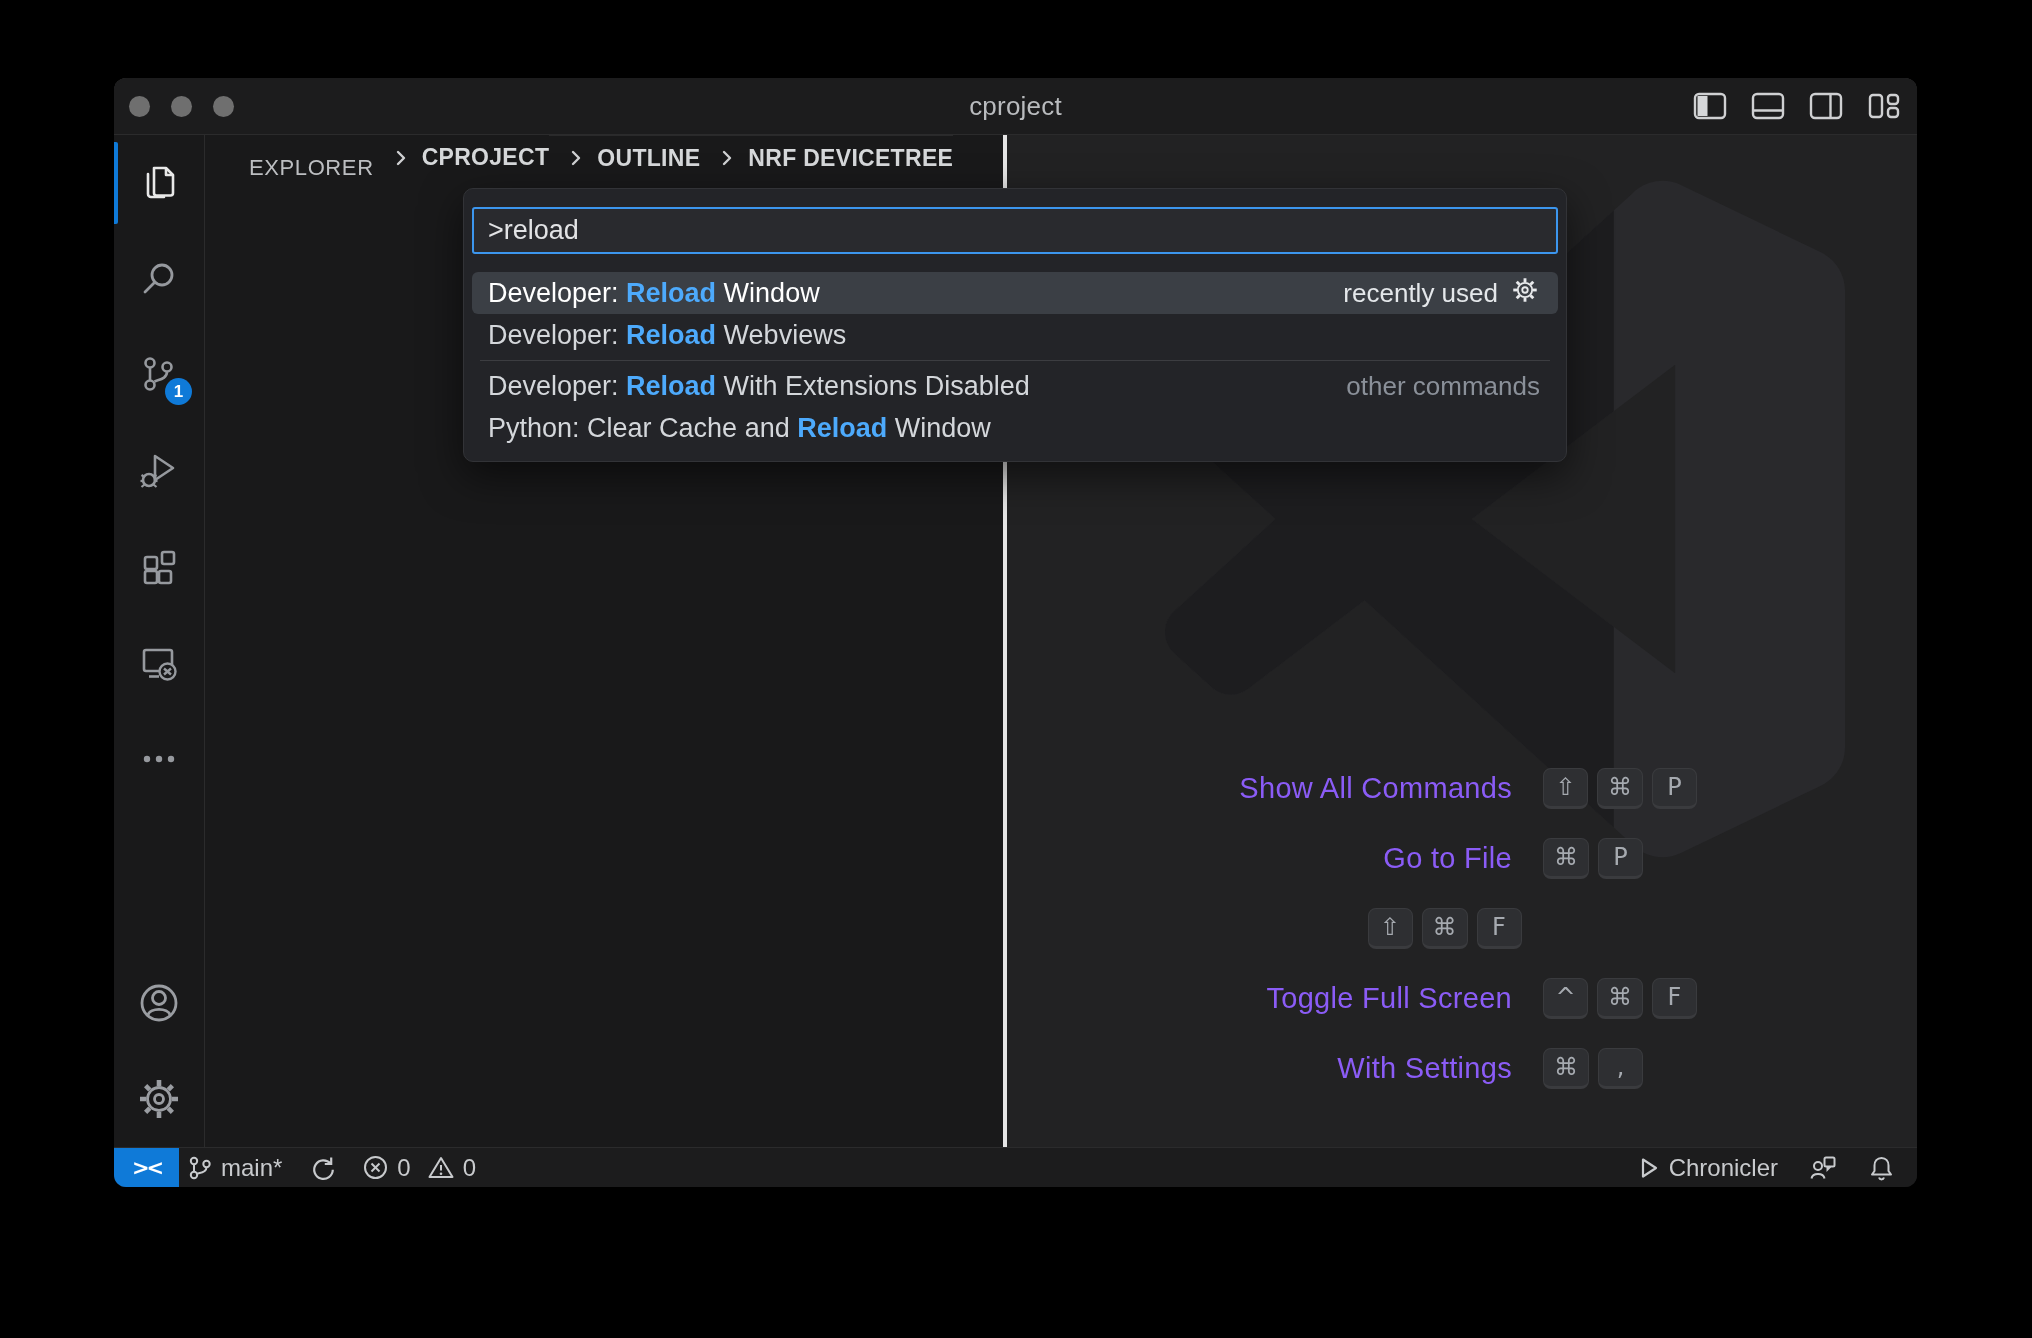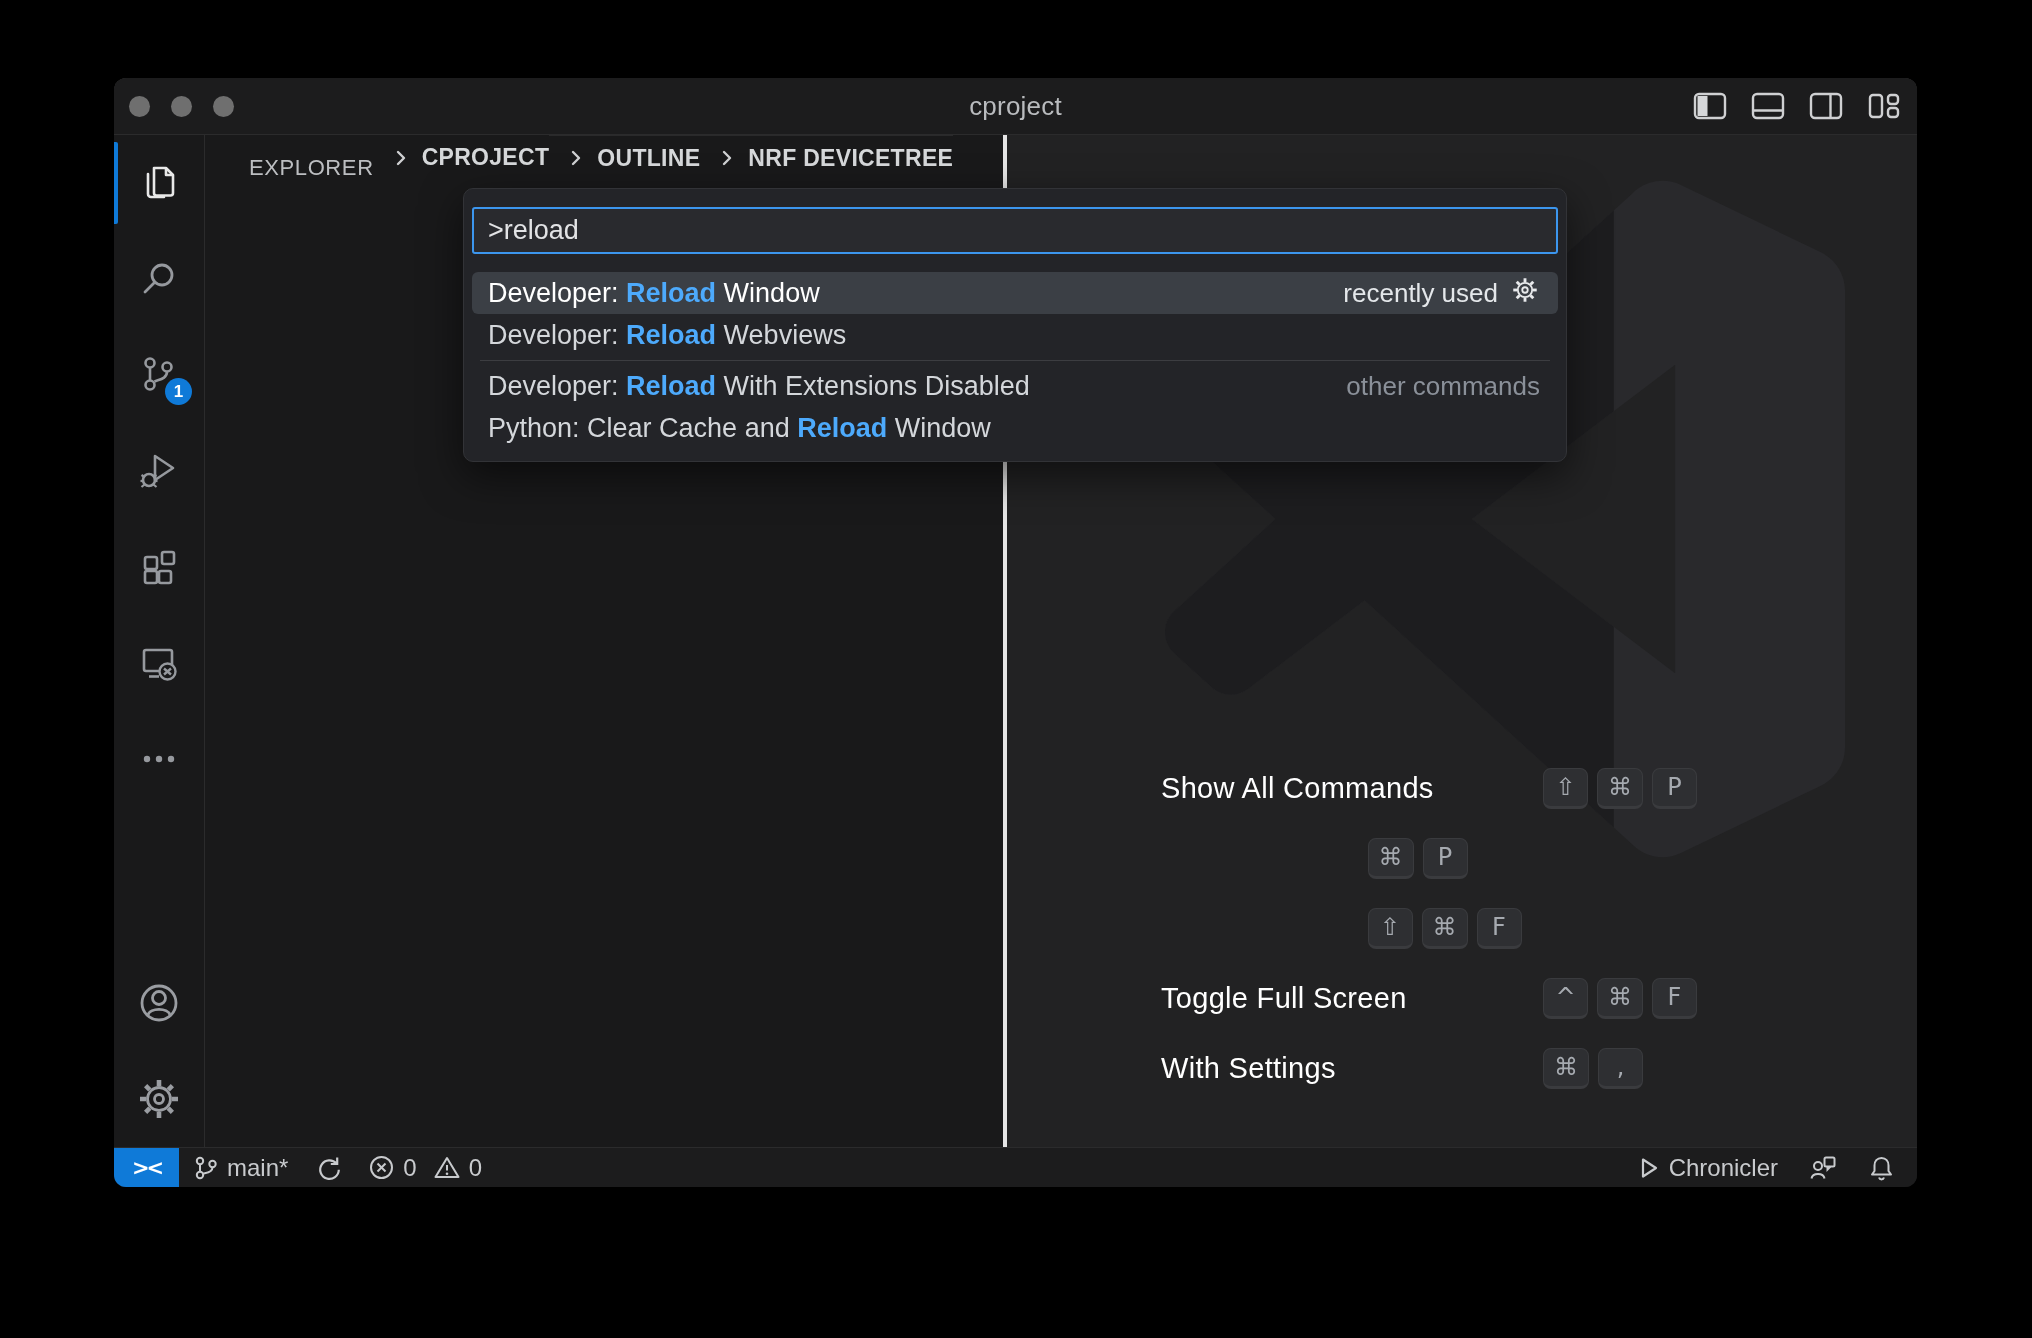--- a/index.html
+++ b/index.html
@@ -66,21 +66,21 @@
     height: 45px; display: flex; align-items: center; padding-left: 17px; cursor: pointer;
   }
   .section-row.bordered { border-top: 1px solid #2a2a2b; }
   .section-row .chev { margin-right: 11px; display: flex; }
   .section-label { color: #d6d8da; font-weight: bold; font-size: 23px; letter-spacing: .3px; }
   
   .editor { flex: 1 1 auto; background: #222223; position: relative; overflow: hidden; }
   .watermark-logo { position: absolute; left: 158px; top: 44px; pointer-events: none; }
   .shortcut-block { position: absolute; left: 0; right: 0; top: 618px; display: flex; flex-direction: column; align-items: center; }
   .shortcut-row { height: 70px; display: flex; align-items: center; }
-  .shortcut-label { width: 351px; color: #ffffff; font-size: 29px; letter-spacing: .3px; }
+  .shortcut-label { width: 351px; text-align: right; color: #8b5cf6; font-size: 29px; letter-spacing: .3px; }
   .keys { display: flex; gap: 9px; margin-left: 31px; width: 220px; }
   .keycap {
     min-width: 45px; height: 41px; padding: 0 10px;
     background: #2e2f32; border: 1px solid #3a3b3e; border-bottom-width: 3px;
     border-radius: 8px; color: #a6aab0;
     font-family: "DejaVu Sans", sans-serif; font-size: 24px;
     display: flex; align-items: center; justify-content: center;
   }
   
   .palette {
@@ -113,21 +113,21 @@
     display: flex; align-items: stretch;
     color: #c8cacd; font-size: 24px;
   }
   .sb-remote {
     width: 65px; background: #0f7ad8; color: #fff;
     display: flex; align-items: center; justify-content: center;
     font-family: "DejaVu Sans", sans-serif; font-size: 21px; font-weight: bold; letter-spacing: -3px;
     cursor: pointer;
   }
   .sb-left, .sb-right { display: flex; align-items: center; }
-  .sb-left { padding-left: 14px; gap: 26px; }
+  .sb-left { padding-left: 8px; gap: 26px; }
   .sb-right { margin-left: auto; padding-right: 22px; gap: 30px; }
   .sb-item { display: flex; align-items: center; gap: 8px; cursor: pointer; }
   .sb-item svg { display: block; }
   svg.ico { display: block; }
 </style>
 </head>
 <body>
 
 <div class="stage">
   <div class="window">
@@ -316,20 +316,21 @@
         <div class="shortcut-block">
           <div class="shortcut-row">
             <span class="shortcut-label">Show All Commands</span>
             <span class="keys">
               <span class="keycap">⇧</span>
               <span class="keycap">⌘</span>
               <span class="keycap">P</span>
             </span>
           </div>
           <div class="shortcut-row">
+            <span class="shortcut-label">Go to File</span>
             <span class="keys">
               <span class="keycap">⌘</span>
               <span class="keycap">P</span>
             </span>
           </div>
           <div class="shortcut-row">
             <span class="keys">
               <span class="keycap">⇧</span>
               <span class="keycap">⌘</span>
               <span class="keycap">F</span>

